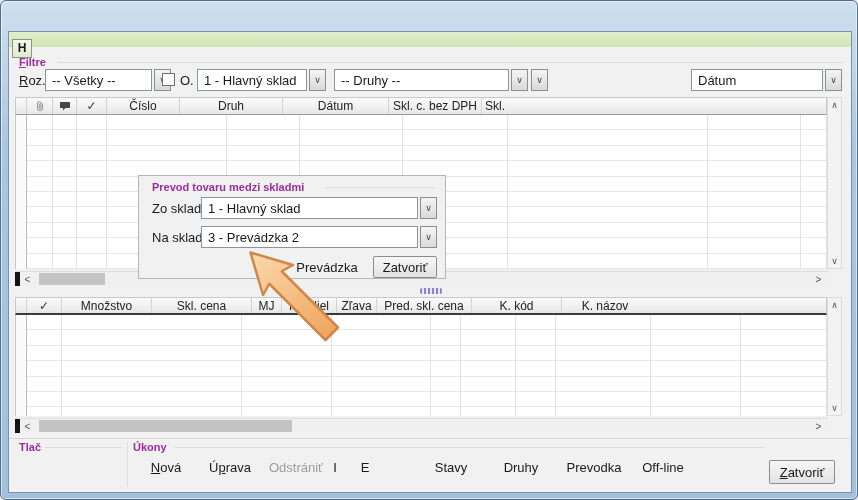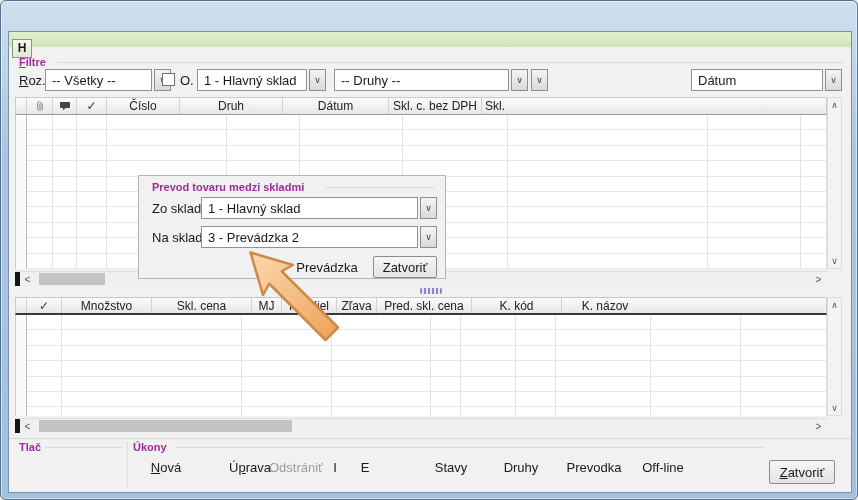--- a/index.html
+++ b/index.html
@@ -262,21 +262,21 @@
   </div>
 
   <div class="hline" style="left:8px; top:437px; width:842px; background:#d8d8d8;"></div>
   <div class="plabel footer-label" style="left:18px;">Tlač</div>
   <div class="hline" style="left:44px; top:446px; width:78px;"></div>
   <div class="vline" style="left:126px; top:441px; height:45px;"></div>
   <div class="plabel footer-label" style="left:132px;">Úkony</div>
   <div class="hline" style="left:174px; top:446px; width:590px;"></div>
 
   <button class="flatbtn" style="left:140px; top:455px; width:50px; height:23px;"><span class="u">N</span><span>ová</span></button>
-  <button class="flatbtn" style="left:200px; top:455px; width:58px; height:23px;margin-left:20px;"><span>Ú</span><span class="u">p</span><span>rava</span></button>
+  <button class="flatbtn" style="left:200px; top:455px; width:58px; height:23px;"><span>Ú</span><span class="u">p</span><span>rava</span></button>
   <button class="flatbtn gray" style="left:262px; top:455px; width:66px; height:23px;">Odstrániť</button>
   <button class="flatbtn" style="left:324px; top:455px; width:20px; height:23px;">I</button>
   <button class="flatbtn" style="left:354px; top:455px; width:20px; height:23px;">E</button>
   <button class="flatbtn" style="left:418px; top:455px; width:64px; height:23px;">Stavy</button>
   <button class="flatbtn" style="left:496px; top:455px; width:48px; height:23px;">Druhy</button>
   <button class="flatbtn" style="left:560px; top:455px; width:66px; height:23px;">Prevodka</button>
   <button class="flatbtn" style="left:634px; top:455px; width:56px; height:23px;text-align:center;">Off-line</button>
   <button class="btn3d" style="left:768px; top:459px; width:66px; height:24px;"><span class="u">Z</span><span>atvoriť</span></button>
 
   <div class="dialog">

